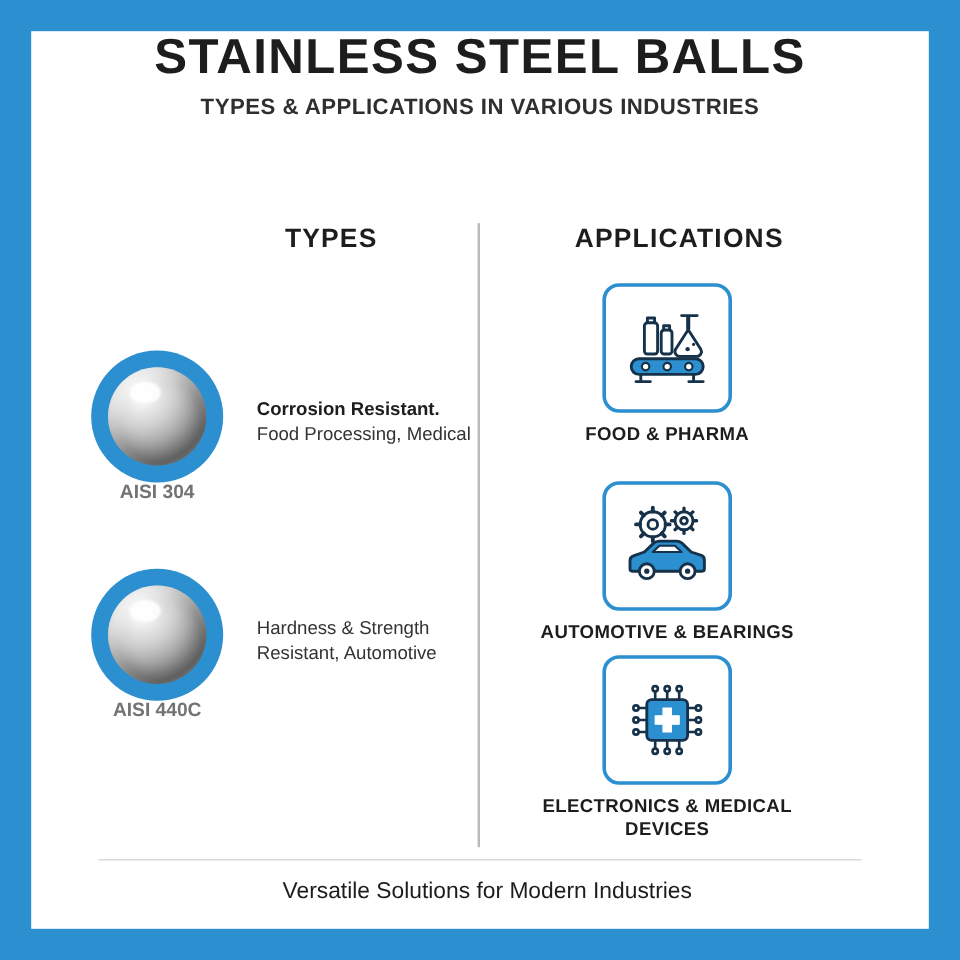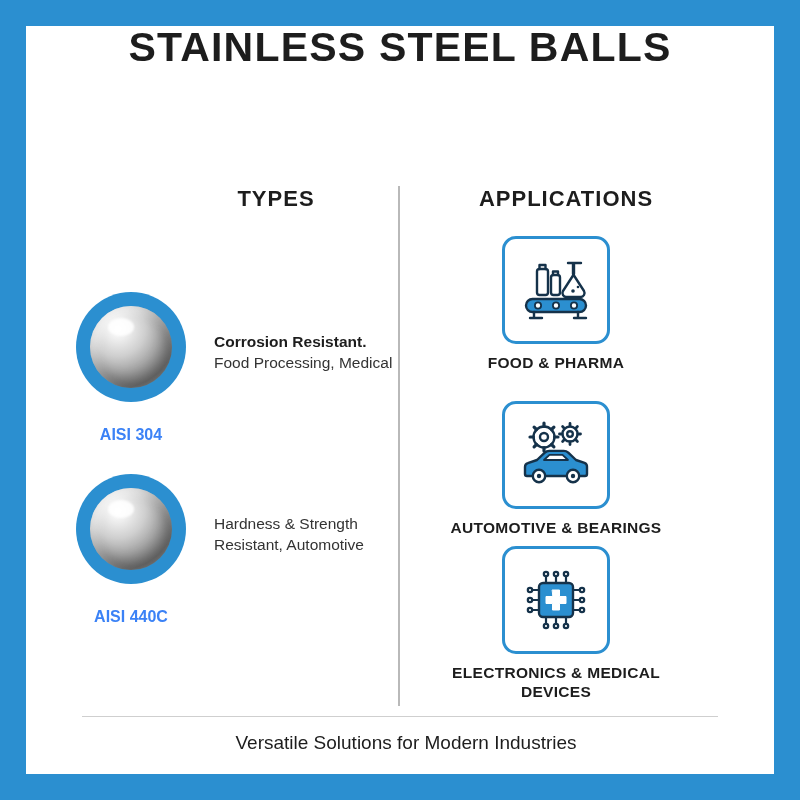--- a/index.html
+++ b/index.html
@@ -110,26 +110,26 @@
     top: 26px;
     width: 26px;
     height: 18px;
     border-radius: 50%;
     background: rgba(255,255,255,0.85);
     filter: blur(1px);
   }
   .ball-label {
     position: absolute;
     left: -6px;
-    top: 134px;
+    top: 110px;
     width: 122px;
     text-align: center;
     font-size: 16px;
     font-weight: bold;
-    color: #3b82f6;
+    color: #737373;
   }
   .type-text {
     margin-left: 18px;
     margin-bottom: 28px;
     max-width: 190px;
   }
   .type-text .l1 {
     font-size: 15.5px;
     font-weight: bold;
     color: #1d1d1d;
@@ -197,20 +197,21 @@
     color: #1d1d1d;
   }
 </style>
 </head>
 <body>
 
 <div class="poster">
 
   <div class="header">
     <div class="title">STAINLESS STEEL BALLS</div>
+    <div class="subtitle">TYPES &amp; APPLICATIONS IN VARIOUS INDUSTRIES</div>
   </div>
 
   <div class="columns">
 
     <div class="divider"></div>
 
     <div class="col-head types">TYPES</div>
     <div class="col-head apps">APPLICATIONS</div>
 
     <div class="type-item one">

